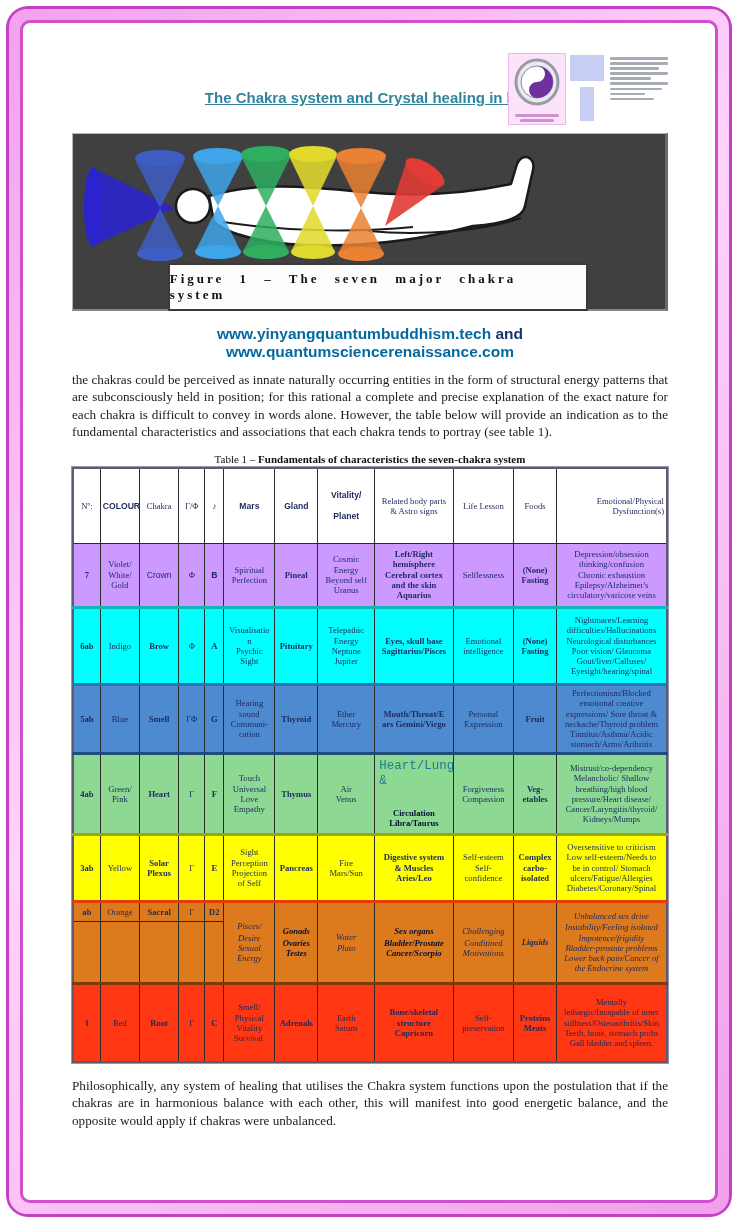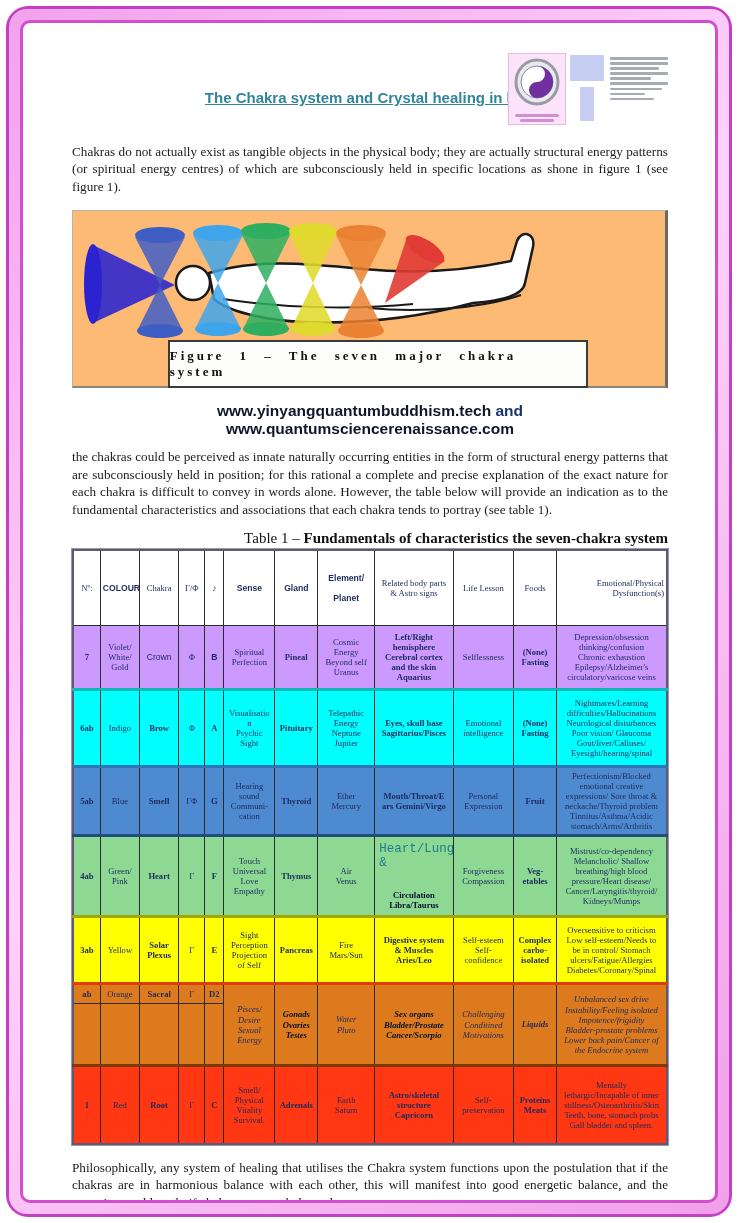--- a/index.html
+++ b/index.html
@@ -25,33 +25,33 @@
   .logo-side{position:absolute;left:62px;top:2px;}
   .ls-rect1{position:absolute;left:0;top:0;width:34px;height:26px;background:#c6cef3;}
   .ls-rect2{position:absolute;left:10px;top:32px;width:14px;height:34px;background:#c6cef3;}
   .ls-lines{position:absolute;left:40px;top:2px;width:58px;}
   .ls-lines div{height:2.5px;background:#a7abb3;margin-bottom:2.6px;border-radius:1px;}
 
   
   p.doc{font-size:13.2px;line-height:1.32;color:#1b1b1b;text-align:justify;margin:10px 0;}
 
   
-  .figure-box{position:relative;margin-top:15px;width:100%;height:178px;background:#fdba74;
+  .figure-box{position:relative;margin-top:0;width:100%;height:178px;background:#404040;
               border:1px solid #b9b5ae;border-right:3px solid #6d6a64;border-bottom:2px solid #8a867f;box-sizing:border-box;}
   .fig-caption-box{position:absolute;left:16%;right:13%;top:129px;height:44px;background:#fdfdfb;
                    border:2px solid #3a3a3a;display:flex;align-items:center;justify-content:center;}
   .fig-caption{font-weight:bold;font-size:13px;color:#111;letter-spacing:3px;word-spacing:9px;}
 
   
   .links{margin:14px 0 4px 0;text-align:center;font-family:"Liberation Sans",sans-serif;
          font-weight:bold;font-size:15.5px;color:#17356b;}
-  .links a{color:#0f172a;text-decoration:none;text-align:right;}
-
-  
-  .tbl-caption{text-align:right;font-size:15px;color:#111;margin:12px 0 2px 0;}
+  .links a{color:#0369a1;text-decoration:none;text-align:right;}
+
+  
+  .tbl-caption{text-align:center;font-size:11px;color:#111;margin:12px 0 2px 0;}
   .tbl-caption b{font-weight:bold;}
   table.chakra{width:100%;border-collapse:collapse;border:2px solid #5d5a72;outline:1px solid #9a94ae;
                table-layout:fixed;}
   table.chakra th, table.chakra td{border:1px solid #2b2b2b;padding:1px 2px;text-align:center;
                vertical-align:middle;font-size:8.6px;line-height:1.18;color:#1c2a5c;white-space:pre-line;
                overflow:hidden;}
   th{background:#fff;font-weight:normal;height:72px;font-size:9px;color:#26355c;}
   th.teal{color:#2e7fa0;font-family:"Liberation Sans",sans-serif;font-weight:bold;}
   td.bd,.bd{font-weight:bold;color:#03102e;}
   td.dys{text-align:left;font-size:8.3px;line-height:1.2;}
@@ -105,21 +105,20 @@
                   <div style="width:70%"></div>
             <div></div>
                   <div style="width:90%"></div>
                   <div style="width:60%"></div>
                   <div style="width:75%"></div>
           </div>
         </div>
       </div>
     </div>
 
-    <p class="doc">Chakras do not actually exist as tangible objects in the physical body; they are actually structural energy patterns (or spiritual energy centres) of which are subconsciously held in specific locations as shone in figure 1 (see figure 1).</p>
 
     <div class="figure-box">
       <svg width="593" height="188" viewBox="0 0 593 188">
 
         <circle cx="120" cy="72" r="17" fill="#ffffff" stroke="#1a1a1a" stroke-width="2.5"></circle>
         <path d="M136,62 C180,48 230,52 290,58 C350,64 400,58 438,50 L444,30 C448,19 463,21 460,36 L452,72 C450,84 430,90 400,92 C340,108 280,113 230,111 C190,109 154,100 141,88 Z" fill="#ffffff" stroke="#1a1a1a" stroke-width="2.5" stroke-linejoin="round"></path>
         <path d="M150,88 C210,97 280,99 340,93" fill="none" stroke="#1a1a1a" stroke-width="2"></path>
         <path d="M295,97 C350,102 410,97 448,84" fill="none" stroke="#1a1a1a" stroke-width="2"></path>
 
         <g>
@@ -189,23 +188,23 @@
               <col class="c11">
               <col class="c12">
       </colgroup>
       <tbody>
               <tr>
         <th>Nº:</th>
         <th class="teal">COLOUR</th>
         <th>Chakra</th>
         <th>Γ/Φ</th>
         <th class="teal">♪</th>
-        <th class="teal">Sense</th>
+        <th class="teal">Mars</th>
         <th class="teal">Gland</th>
-        <th class="teal">Element/
+        <th class="teal">Vitality/
 
 Planet</th>
         <th>Related body parts
 &amp; Astro signs</th>
         <th>Life Lesson</th>
         <th>Foods</th>
         <th style="text-align:right">Emotional/Physical
 Dysfunction(s)</th>
       </tr>
 
@@ -389,21 +388,21 @@
         <td class="bd">Root</td>
         <td>Γ</td>
         <td class="note">C</td>
         <td>Smell/
 Physical
 Vitality
 Survival.</td>
         <td class="bd">Adrenals</td>
         <td>Earth
 Saturn</td>
-        <td class="bd">Astro/skeletal
+        <td class="bd">Bone/skeletal
 structure
 Capricorn</td>
         <td>Self-
 preservation</td>
         <td class="bd">Proteins
 Meats</td>
         <td class="dys">Mentally
 lethargic/Incapable of inner
 stillness/Osteoarthritis/Skin
 Teeth, bone, stomach probs

